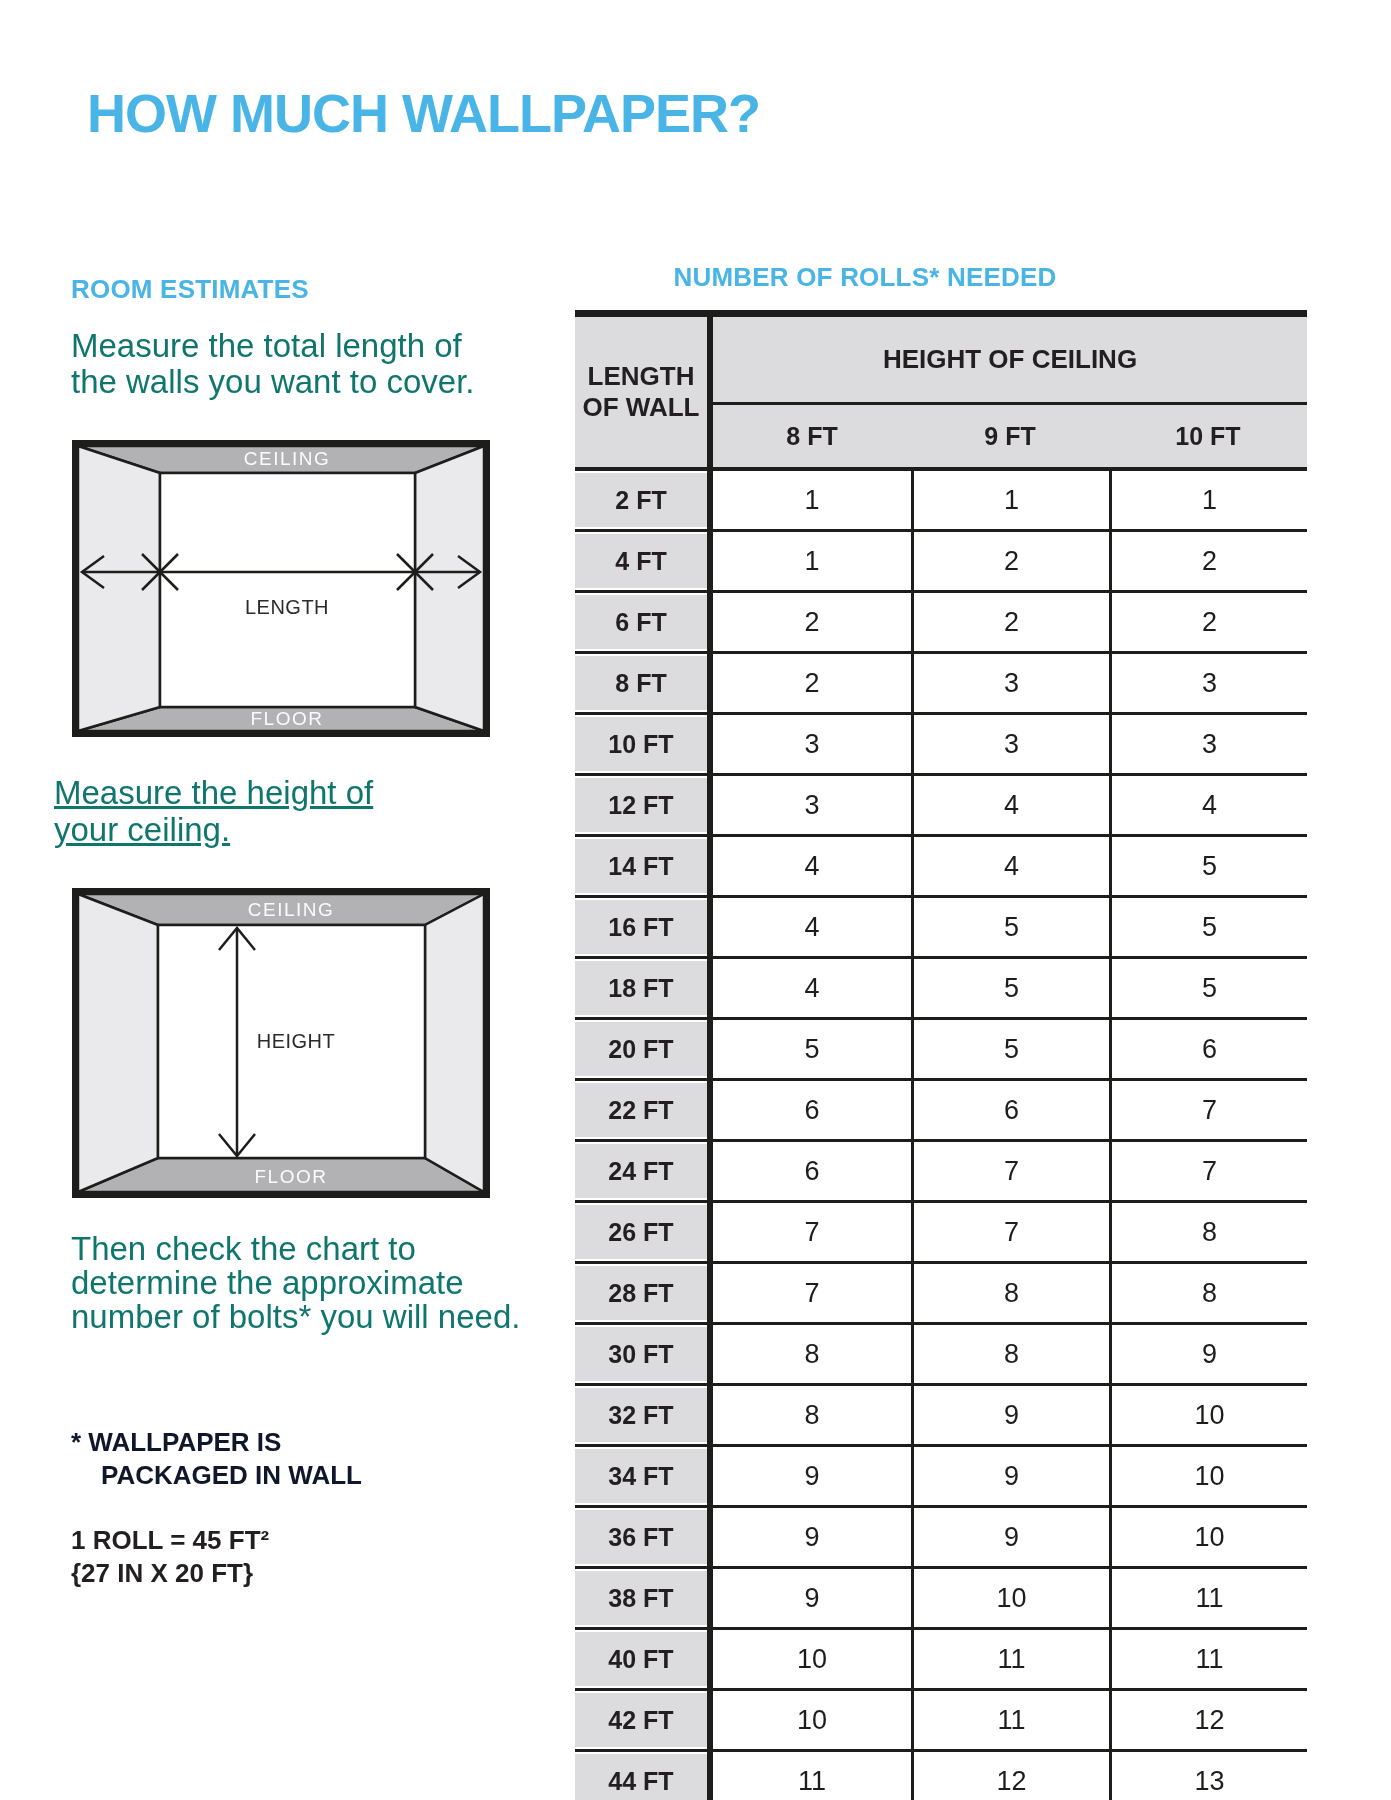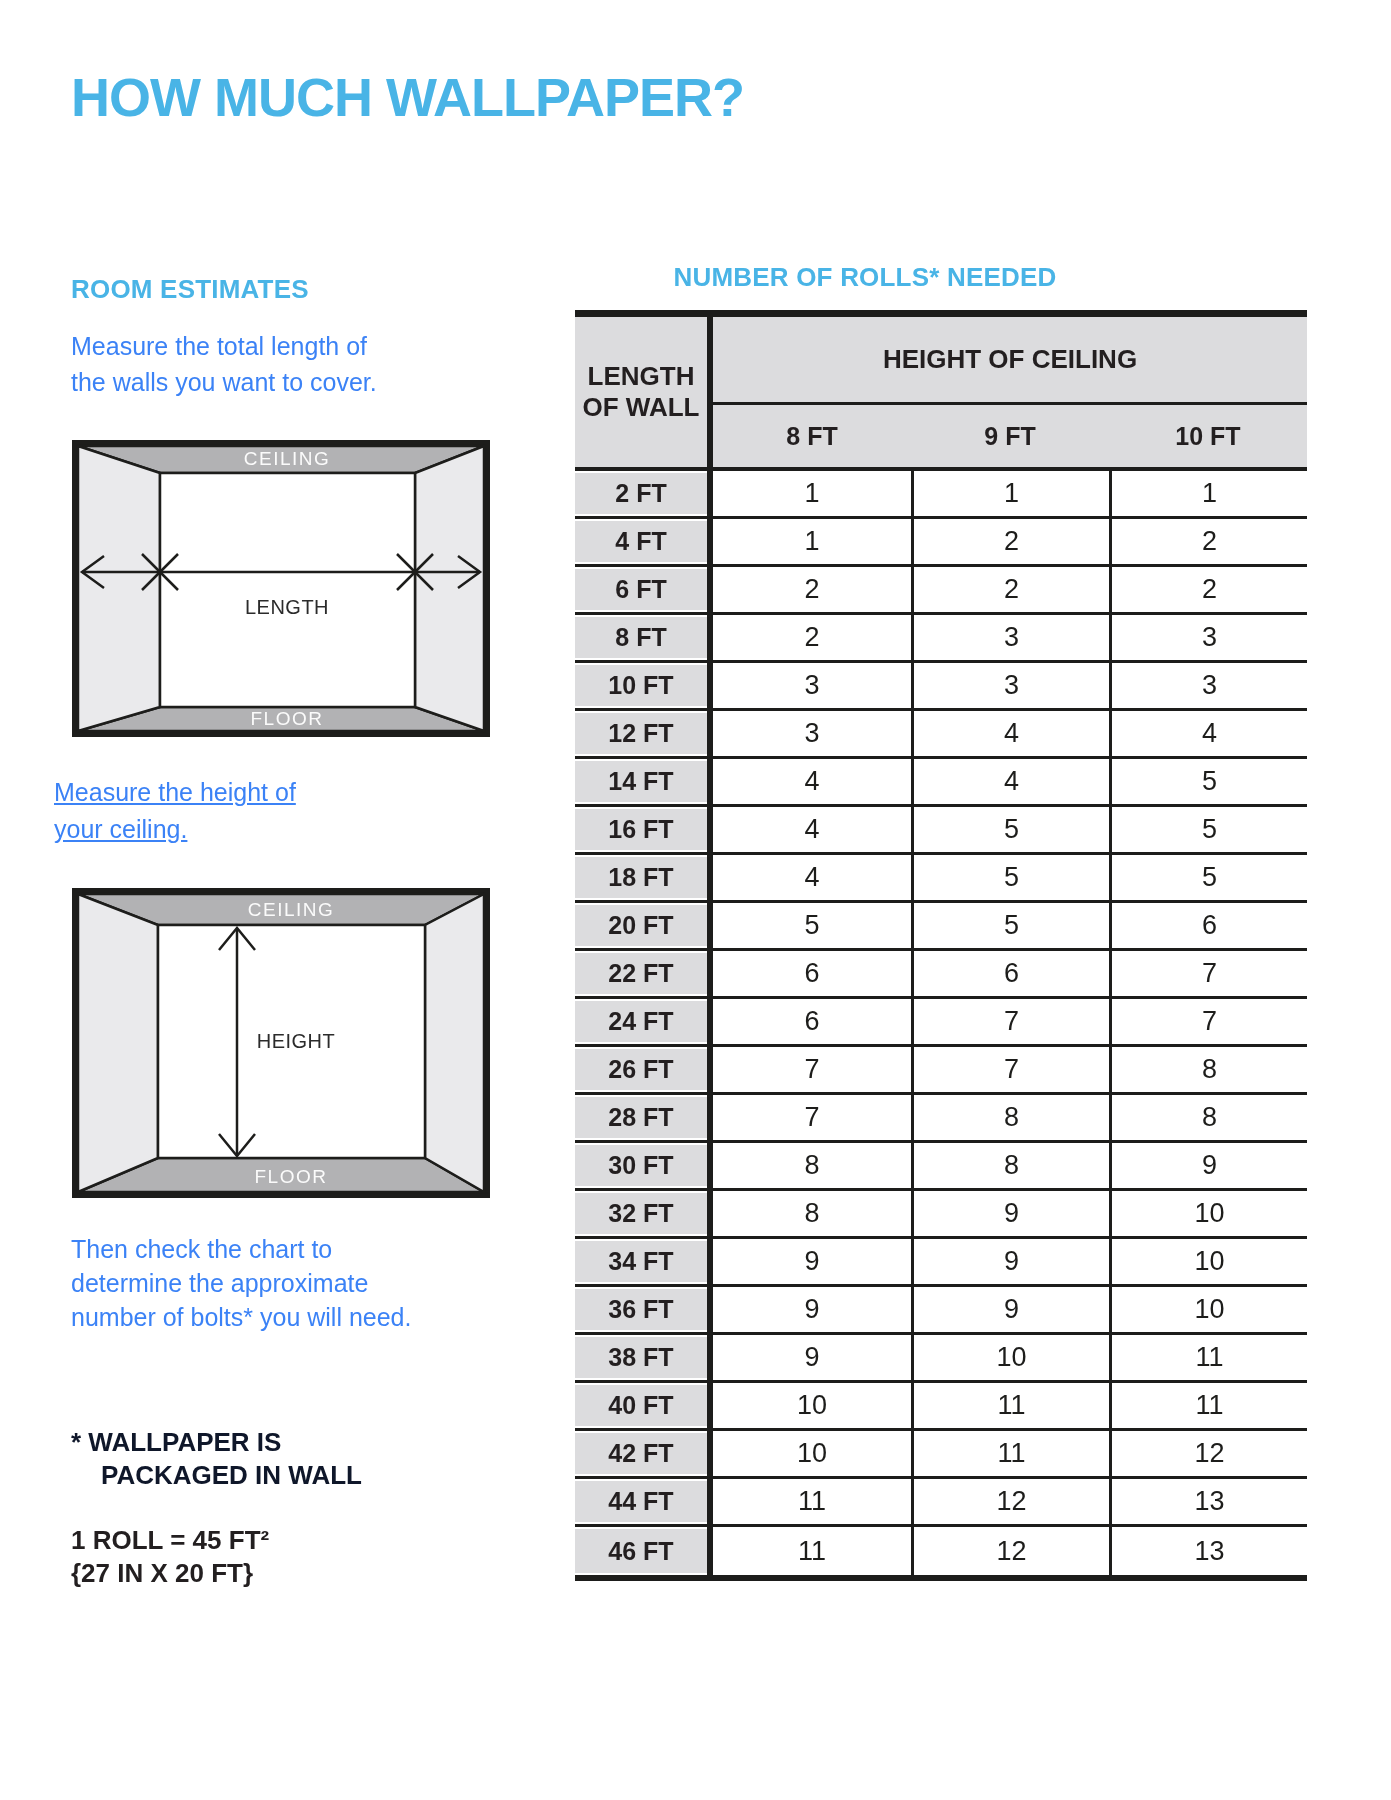--- a/index.html
+++ b/index.html
@@ -4,59 +4,59 @@
 <style>
   html,body{margin:0;padding:0;background:#ffffff;}
   body{width:1391px;height:1800px;position:relative;font-family:"Liberation Sans","DejaVu Sans",sans-serif;color:#2a2627;}
   .abs{position:absolute;}
 
   .page-title{left:71px;top:66px;font-size:54px;font-weight:bold;color:#49b4e6;letter-spacing:-1px;}
   .section-head{font-size:26px;font-weight:bold;color:#49b4e6;letter-spacing:0.2px;}
   .room-head{left:71px;top:262px;margin-top:12px;}
   .rolls-head{left:575px;top:262px;width:580px;text-align:center;}
 
-  .para{font-size:25px;line-height:36px;white-space:pre-line;color:#3b82f6;}
+  .para{font-size:33px;line-height:36px;white-space:pre-line;color:#0f766e;}
   .para-length{left:71px;top:328px;}
   .para-height{left:54px;top:774px;line-height:37px;text-decoration:underline;}
   .para-chart{left:71px;top:1232px;line-height:34px;}
 
   .footnote{left:71px;top:1426px;font-size:26px;font-weight:bold;line-height:33px;color:#0f172a;}
   .footnote .ind{margin-left:30px;}
   .rollinfo{left:71px;top:1524px;font-size:26px;font-weight:bold;line-height:33px;color:#231f20;}
 
   
   .rolls-table{left:575px;top:310px;width:732px;border-top:7px solid #1d1d1b;border-bottom:6px solid #1d1d1b;box-sizing:border-box;}
   .rolls-table *{box-sizing:border-box;}
   .t-header{display:flex;border-bottom:4px solid #1d1d1b;}
   .t-corner{width:132px;background:#dcdcde;display:flex;align-items:center;justify-content:center;
             font-size:26px;font-weight:bold;color:#231f20;text-align:center;white-space:pre-line;line-height:31px;}
   .t-vdivider{width:6px;background:#1d1d1b;}
   .t-colgroup{flex:1;}
   .t-colgroup-title{height:88px;background:#dcdcde;border-bottom:3px solid #1d1d1b;display:flex;align-items:center;justify-content:center;
                     font-size:26px;font-weight:bold;color:#231f20;}
   .t-subheads{height:62px;background:#dcdcde;display:flex;}
   .t-subheads div{width:198px;display:flex;align-items:center;justify-content:center;font-size:25px;font-weight:bold;color:#231f20;}
-  .t-row{display:flex;height:48px;border-bottom:3px solid #1d1d1b;}
+  .t-row{display:flex;height:61px;border-bottom:3px solid #1d1d1b;}
   .t-row:last-child{border-bottom:none;}
   .t-label{width:132px;background:#dcdcde;border-top:2px solid #fff;border-bottom:2px solid #fff;
            display:flex;align-items:center;justify-content:center;font-size:25px;font-weight:bold;color:#231f20;}
   .t-cell{width:198px;display:flex;align-items:center;justify-content:center;font-size:27px;color:#1d1d1b;background:#fff;}
   .t-cell.sep{border-left:3px solid #1d1d1b;}
 
   
   .diag1{left:72px;top:440px;}
   .diag2{left:72px;top:888px;}
   svg text{font-family:"Liberation Sans","DejaVu Sans",sans-serif;}
   .room-label{font-size:19px;fill:#fbfbfb;letter-spacing:1.5px;}
   .dim-label{font-size:20px;fill:#2b2b2b;letter-spacing:0.5px;}
 </style>
 </head>
 <body>
 
-<h1 class="abs page-title" style="margin:0;">HOW MUCH WALLPAPER?</h1>
+<h1 class="abs page-title" style="margin:16px;">HOW MUCH WALLPAPER?</h1>
 
 <div class="abs section-head room-head">ROOM ESTIMATES</div>
 <div class="abs section-head rolls-head">NUMBER OF ROLLS* NEEDED</div>
 
 <div class="abs para para-length">Measure the total length of
 the walls you want to cover.</div>
 
 <svg class="abs diag1" width="418" height="297" viewBox="0 0 418 297">
   <rect x="3" y="3" width="412" height="291" fill="#ffffff" stroke="#1d1d1b" stroke-width="6"></rect>
   <polygon points="6,6 412,6 343,33 88,33" fill="#b2b2b4" stroke="#1d1d1b" stroke-width="2.5"></polygon>

